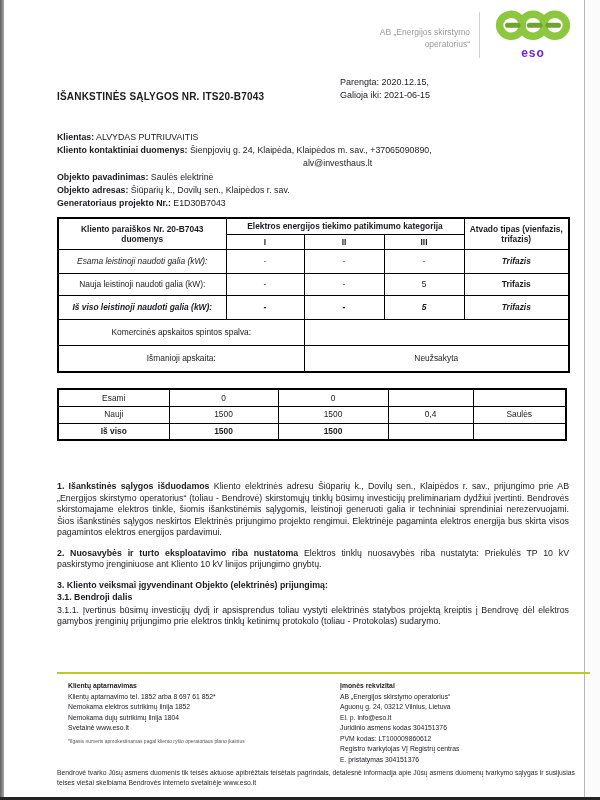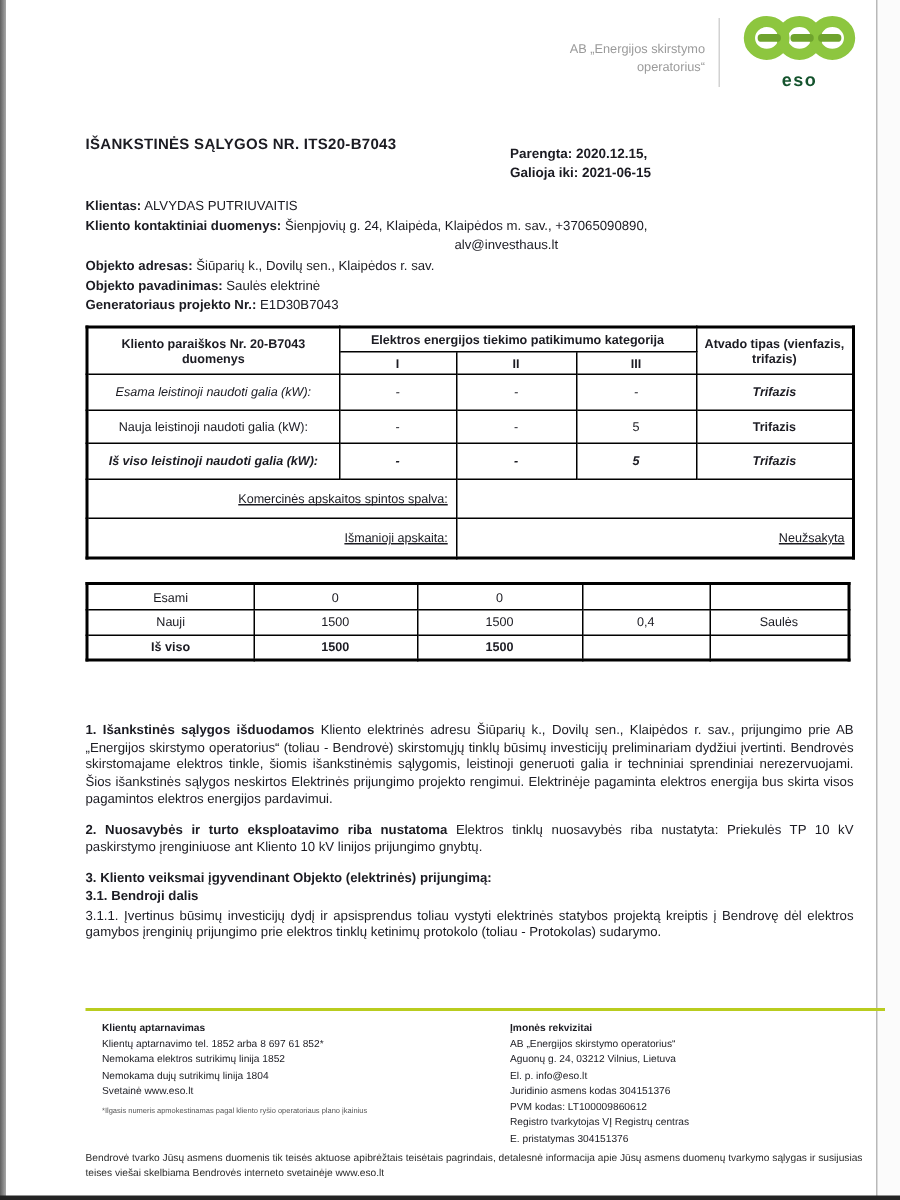--- a/index.html
+++ b/index.html
@@ -13,40 +13,40 @@
   .edge-right-line { position:absolute; left:584px; top:0; width:1px; height:800px; background:#b8b8b8; }
   .edge-right-area { position:absolute; left:585px; top:0; right:0; height:800px; background:#fbfbfb; }
   .edge-bottom { position:absolute; left:0; bottom:0; width:600px; height:3px; background:#242424; }
 
   
   .company { position:absolute; top:27px; left:352px; width:118px; text-align:right;
              font-size:8.5px; color:#9a9a9a; line-height:1.4; }
   .logo-divider { position:absolute; top:12px; left:479px; width:1px; height:46px; background:#d2d2d2; }
   .logo-block { position:absolute; top:7px; left:492px; width:82px; text-align:center; }
   .logo-block svg { display:block; margin:0 auto; }
-  .logo-word { font-size:12px; font-weight:bold; color:#14532d; letter-spacing:1px; margin-top:-1px; }
+  .logo-word { font-size:12px; font-weight:bold; color:#6d28d9; letter-spacing:1px; margin-top:-1px; }
 
   .title { position:absolute; top:91px; left:57px; font-size:10px; font-weight:bold; letter-spacing:.2px; }
-  .dates { position:absolute; top:96px; left:340px; font-size:9px; font-weight:bold; line-height:1.45; }
+  .dates { position:absolute; top:76px; left:340px; font-size:9px; font-weight:normal; line-height:1.45; }
 
   
   .client { position:absolute; top:131px; left:57px; width:530px; font-size:8.8px; line-height:1.5; }
   .client b { font-weight:bold;margin-top:24px; }
   .indent2 { margin-left:246px; }
 
   
   table { border-collapse:collapse; table-layout:fixed; }
   .t1 { position:absolute; top:217px; left:57px; width:511px; }
   .t2 { position:absolute; top:388px; left:57px; width:508px; }
   td { border:1px solid #000; font-size:8.4px; text-align:center; vertical-align:middle;
        padding:2px 5px; line-height:1.25; word-wrap:break-word; }
   .t1 { border:2px solid #000; }
   .t2 { border:2px solid #000; }
   .hb { font-weight:bold; }
-  .left { text-align:right;text-decoration:underline; }
+  .left { text-align:center; }
   .rowh { height:22px; }
   .rowh2 { height:24px;font-style:italic; }
 
   
   .paras { position:absolute; top:481px; left:57px; width:512px; font-size:8.8px;
            line-height:1.31; text-align:justify; }
   .paras p { margin:0 0 9px 0; }
   .paras .h { font-weight:bold; margin:0 0 1px 0; text-align:left; }
 
   
@@ -90,22 +90,22 @@
 <div class="title">IŠANKSTINĖS SĄLYGOS NR. ITS20-B7043</div>
 <div class="dates">
   <div>Parengta: 2020.12.15,</div>
   <div>Galioja iki: 2021-06-15</div>
 </div>
 
 <div class="client">
   <div><b>Klientas:</b><span> ALVYDAS PUTRIUVAITIS</span></div>
   <div><b>Kliento kontaktiniai duomenys:</b><span> Šienpjovių g. 24, Klaipėda, Klaipėdos m. sav., +37065090890,</span></div>
   <div class="indent2">alv@investhaus.lt</div>
+  <div><b>Objekto pavadinimas:</b><span> Saulės elektrinė</span></div>
   <div><b>Objekto adresas:</b><span> Šiūparių k., Dovilų sen., Klaipėdos r. sav.</span></div>
-  <div><b>Objekto pavadinimas:</b><span> Saulės elektrinė</span></div>
   <div><b>Generatoriaus projekto Nr.:</b><span> E1D30B7043</span></div>
 </div>
 
 <table class="t1">
   <colgroup>
       <col style="width:168px">
       <col style="width:78px">
       <col style="width:80px">
       <col style="width:80px">
       <col style="width:105px">

